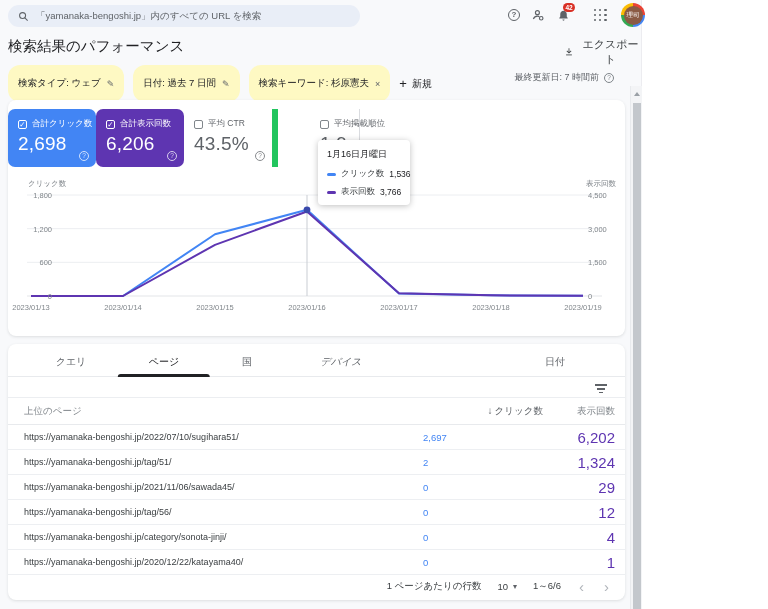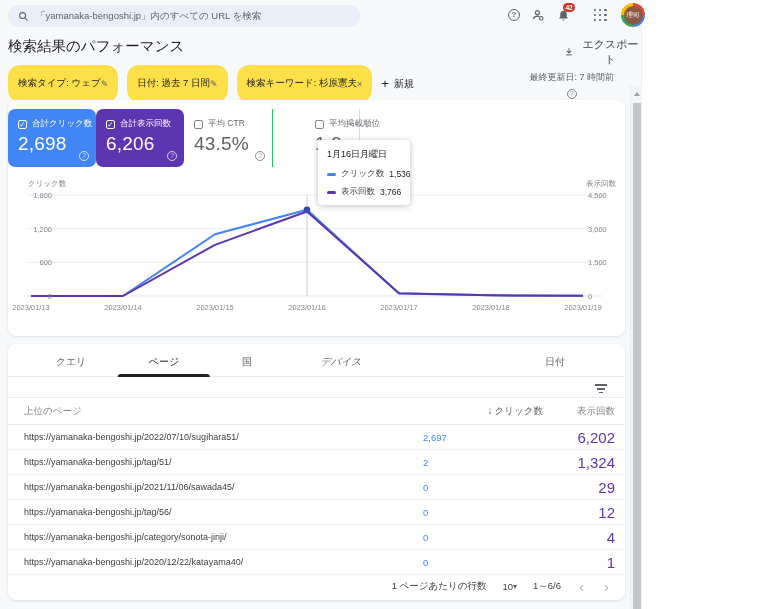--- a/index.html
+++ b/index.html
@@ -25,41 +25,41 @@
   .avatar b { width:19px; height:19px; border-radius:50%; background:#8a5a44; color:#fff; font-size:6.5px; font-weight:normal;
               display:flex; align-items:center; justify-content:center; }
 
   
   .page-title { position:absolute; left:8px; top:37px; font-size:14.5px; color:#202124; }
   .export-btn { position:absolute; left:564px; top:37px; display:flex; align-items:center; gap:6px; font-size:11px;
                 color:#3c4043; cursor:pointer; background:none; border:none; }
 
   
   .chips-row { position:absolute; left:8px; top:65px; display:flex; align-items:center; gap:9px; }
-  .chip { height:37px; border-radius:12px; background:#fde047; display:inline-flex; align-items:center; gap:0;
+  .chip { height:37px; border-radius:12px; background:#fef9c3; display:inline-flex; align-items:center; gap:6px;
           padding:0 10px; font-size:9.5px; color:#202124; cursor:pointer; white-space:nowrap; }
   .chip .act { color:#5f6368; font-size:9px; }
   .new-btn { display:flex; align-items:center; gap:5px; font-size:10px; color:#202124; background:none; border:none; cursor:pointer; }
   .new-btn .plus { font-size:13px; color:#202124; }
   .last-updated { position:absolute; right:27px; top:71px; display:flex; align-items:center; gap:5px;
-                  font-size:9px; color:#5f6368;flex-direction:column; }
+                  font-size:9px; color:#5f6368; }
   .info-circ { width:10px; height:10px; border:1px solid #80868b; border-radius:50%; font-size:6.5px; line-height:8.5px;
                text-align:center; color:#80868b; }
 
   
   .card { position:absolute; background:#fff; border-radius:8px; box-shadow:0 1px 3px rgba(60,64,67,.14); }
   .card1 { left:8px; top:100px; width:617px; height:236px; }
   .card2 { left:8px; top:344px; width:617px; height:256px; }
 
   
   .tiles { position:absolute; left:0; top:9px; display:flex; height:58px; }
   .tile { width:88px; position:relative; padding:9px 0 0 10px; cursor:pointer; }
   .tile.colored { color:#fff; border-radius:7px; }
   .tile.plain { color:#5f6368; }
-  .tile.plain + .tile.plain { border-left:1px solid #22c55e;padding-left:42px; }
+  .tile.plain + .tile.plain { border-left:6px solid #22c55e;padding-left:42px; }
   .tile.plain:last-child { border-right:1px solid #dadce0; }
   .tile .row1 { display:flex; align-items:center; gap:5px; }
   .cb { width:9px; height:9px; border:1.3px solid #80868b; border-radius:2px; font-size:7.5px; line-height:8px;
         text-align:center; color:#fff; flex:none; }
   .tile.colored .cb { border-color:#fff; }
   .tile .lbl { font-size:8.5px; white-space:nowrap; }
   .tile.colored .lbl { color:#fff; }
   .tile .val { font-size:19px; margin-top:3px; letter-spacing:.2px; }
   .tile.plain .val { color:#5f6368; }
   .tile .hc { position:absolute; right:7px; bottom:6px; width:10px; height:10px; border:1px solid currentColor;
@@ -99,21 +99,21 @@
   .col-page { flex:1; padding-left:16px; }
   .col-clicks { width:120px; text-align:right; color:#5f6368; cursor:pointer; }
   .col-imps { width:72px; text-align:right; margin-right:10px; }
   .sort-arr { font-size:10px; color:#5f6368; margin-right:2px; }
   .trow { height:25px; display:flex; align-items:center; border-bottom:1px solid #edeff2; font-size:9px; }
   .trow .url { flex:1; padding-left:16px; color:#3c4043; cursor:pointer; white-space:nowrap; overflow:hidden; }
   .trow .c1 { width:120px; text-align:left; color:#4285f4; font-size:9.5px; }
   .trow .c2 { width:72px; text-align:right; margin-right:10px; color:#5e35b1; font-size:15px; }
   .pagination { position:absolute; bottom:0; left:0; right:0; height:28px; display:flex; align-items:center;
                 justify-content:flex-end; gap:16px; padding-right:14px; font-size:9.5px; color:#3c4043; }
-  .rpp { display:flex; align-items:center; cursor:pointer; }
+  .rpp { display:flex; align-items:center; gap:5px; cursor:pointer; }
   .caret { font-size:8px; color:#5f6368; }
   .chev { color:#b0b4ba; font-size:15px; line-height:1; cursor:pointer; padding:0 2px; }
 
   
   .scrollbar { position:absolute; left:630px; top:86px; width:12px; height:523px; background:#f3f4f6; border-left:1px solid #e8eaed; }
   .sb-up { position:absolute; top:6px; left:3px; width:0; height:0; border-left:3px solid transparent;
            border-right:3px solid transparent; border-bottom:4px solid #9aa0a6; }
   .sb-thumb { position:absolute; left:2px; top:17px; width:8px; bottom:0; background:#c3c7cc; }
 </style>
 </head>

